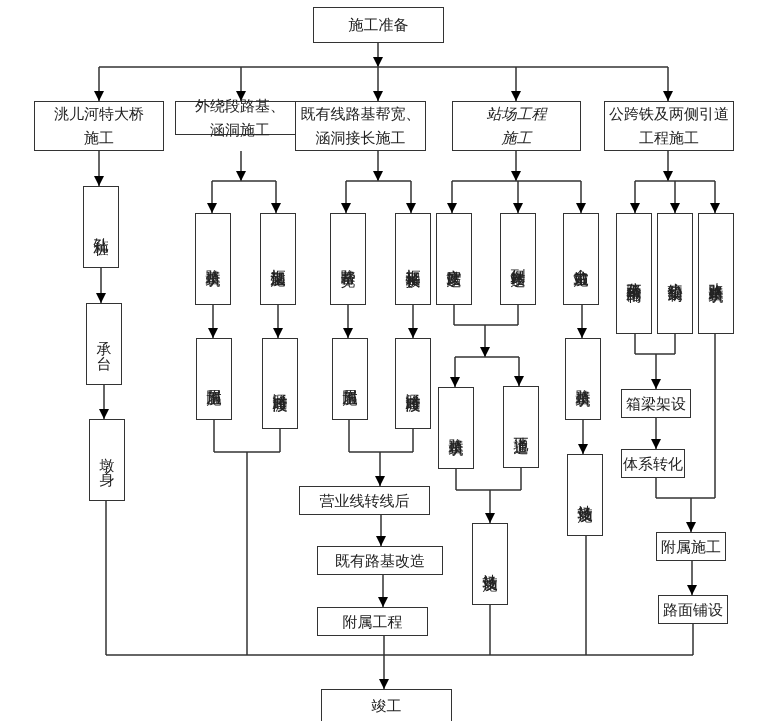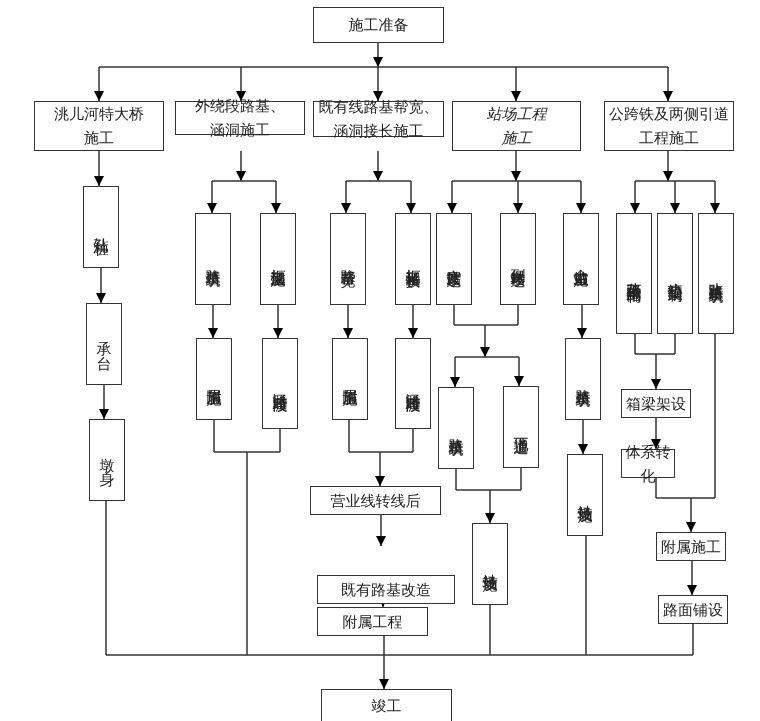--- a/index.html
+++ b/index.html
@@ -130,54 +130,54 @@
     <line x1="693" y1="624" x2="693" y2="655" stroke="#333333" stroke-width="1.5"></line>
     <line x1="106" y1="655" x2="693" y2="655" stroke="#333333" stroke-width="1.5"></line>
   </svg>
 
 <div class="box h" style="left:313px;top:7px;width:131px;height:36px;">施工准备</div>
 
 <div class="box h" style="left:34px;top:101px;width:130px;height:50px;">洮儿河特大桥
 施工</div>
 <div class="box h" style="left:175px;top:101px;width:130px;height:34px;">外绕段路基、
 涵洞施工</div>
-<div class="box h" style="left:313px;top:101px;width:131px;height:36px;">既有线路基帮宽、
+<div class="box h" style="left:295px;top:101px;width:131px;height:50px;">既有线路基帮宽、
 涵洞接长施工</div>
 <div class="box h" style="left:452px;top:101px;width:129px;height:50px;font-style:italic;">站场工程
 施工</div>
 <div class="box h" style="left:604px;top:101px;width:130px;height:50px;">公跨铁及两侧引道
 工程施工</div>
 
 <div class="box v" style="left:83px;top:186px;width:36px;height:82px;">钻孔桩</div>
 <div class="box v spaced" style="left:86px;top:303px;width:36px;height:82px;">承台</div>
 <div class="box v spaced" style="left:89px;top:419px;width:36px;height:82px;">墩身</div>
 
 <div class="box v" style="left:195px;top:213px;width:36px;height:92px;">路基填筑</div>
 <div class="box v" style="left:260px;top:213px;width:36px;height:92px;">框架涵施工</div>
 <div class="box v" style="left:196px;top:338px;width:36px;height:82px;">附属施工</div>
 <div class="box v" style="left:262px;top:338px;width:36px;height:91px;">涵路过渡段</div>
 
 <div class="box v" style="left:330px;top:213px;width:36px;height:92px;">路基帮宽</div>
 <div class="box v" style="left:395px;top:213px;width:36px;height:92px;">框架涵接长</div>
 <div class="box v" style="left:332px;top:338px;width:36px;height:82px;">附属施工</div>
 <div class="box v" style="left:395px;top:338px;width:36px;height:91px;">涵路过渡段</div>
-<div class="box h" style="left:310px;top:486px;width:131px;height:29px;">营业线转线后</div>
-<div class="box h" style="left:317px;top:575px;width:138px;height:29px;">既有路基改造</div>
+<div class="box h" style="left:299px;top:486px;width:131px;height:29px;">营业线转线后</div>
+<div class="box h" style="left:317px;top:546px;width:126px;height:29px;">既有路基改造</div>
 <div class="box h" style="left:317px;top:607px;width:111px;height:29px;">附属工程</div>
 
 <div class="box v" style="left:436px;top:213px;width:36px;height:92px;">安广站改造</div>
 <div class="box v" style="left:500px;top:213px;width:36px;height:92px;">到保站改造</div>
 <div class="box v" style="left:563px;top:213px;width:36px;height:92px;">舍力站施工</div>
 <div class="box v" style="left:438px;top:387px;width:36px;height:82px;">路基填筑</div>
 <div class="box v" style="left:503px;top:386px;width:36px;height:82px;">地下通道</div>
 <div class="box v" style="left:565px;top:338px;width:36px;height:82px;">路基填筑</div>
 <div class="box v" style="left:472px;top:523px;width:36px;height:82px;">站场设施</div>
 <div class="box v" style="left:567px;top:454px;width:36px;height:82px;">站场设施</div>
 
 <div class="box v" style="left:616px;top:213px;width:36px;height:121px;">公路桥下部结构</div>
 <div class="box v" style="left:657px;top:213px;width:36px;height:121px;">小箱梁预制</div>
 <div class="box v" style="left:698px;top:213px;width:36px;height:121px;">改路路基填筑</div>
 <div class="box h" style="left:621px;top:389px;width:70px;height:29px;">箱梁架设</div>
-<div class="box h" style="left:621px;top:449px;width:54px;height:29px;">体系转化</div>
+<div class="box h" style="left:621px;top:449px;width:64px;height:29px;">体系转化</div>
 <div class="box h" style="left:656px;top:532px;width:70px;height:29px;">附属施工</div>
 <div class="box h" style="left:658px;top:595px;width:70px;height:29px;">路面铺设</div>
 
 <div class="box h" style="left:321px;top:689px;width:131px;height:33px;">竣工</div>
 
 </body></html>

